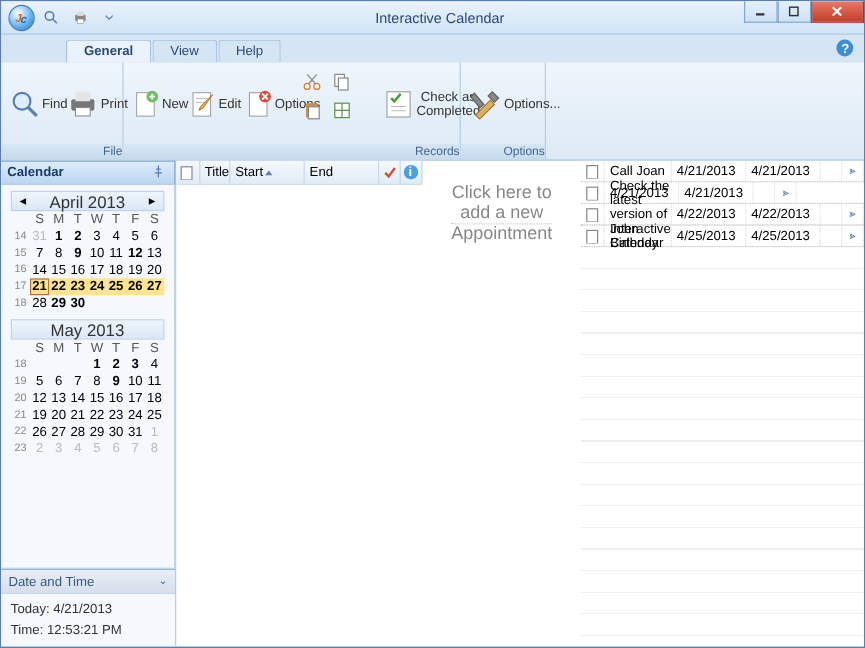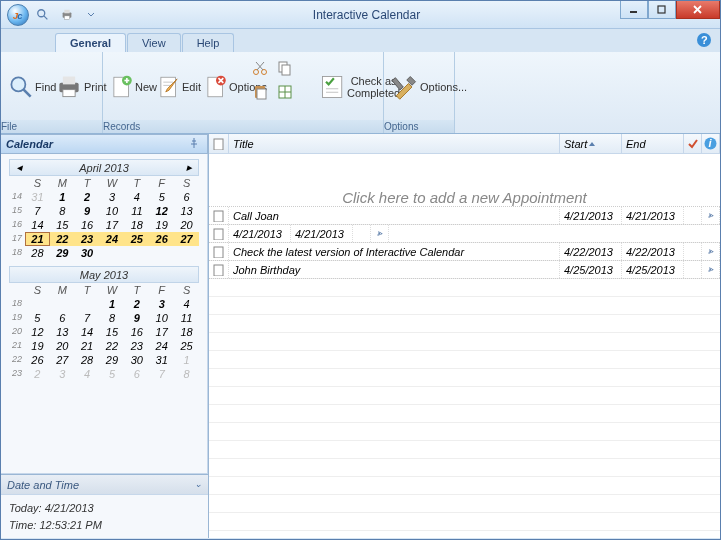--- a/index.html
+++ b/index.html
@@ -14,49 +14,49 @@
 .wbtn{width:28px;height:18px;border:1px solid #7fa7ce;border-top:none;background:linear-gradient(#e4f0fb,#cde2f5);display:flex;align-items:center;justify-content:center;font-family:Arial;}
 .wbtn.cls{background:linear-gradient(#e87a6a,#c83a2a);color:#fff;border-color:#a83020;width:44px;border-top-right-radius:0;}
 .wbtn.cls svg{stroke:#fff;}
 .tabrow{height:23px;background:#d6e5f3;display:flex;align-items:flex-end;padding-left:54px;position:relative;}
 .tab{padding:3px 14px;border:1px solid #a9c5e2;border-bottom:none;background:#d6e5f3;border-radius:3px 3px 0 0;margin-right:1px;color:#2a4875;}
 .tab.active{background:#eaf3fc;font-weight:bold;}
 .helpico{position:absolute;right:8px;top:3px;width:16px;height:16px;}
 .ribbon{height:82px;background:linear-gradient(#eff6fc,#dde9f5);border-bottom:1px solid #94b5d6;display:flex;}
 .rgrp{border-right:1px solid #b4cde4;display:flex;flex-direction:column;}
 .rgrp-body{flex:1;display:flex;align-items:flex-start;padding:3px 5px;gap:3px;}
-.rgrp-lbl{text-align:left;font-size:10px;color:#44668f;background:linear-gradient(#d6e6f4,#c7dbed);padding:1px 0;}
+.rgrp-lbl{text-align:right;font-size:10px;color:#44668f;background:linear-gradient(#d6e6f4,#c7dbed);padding:1px 0;}
 .bigbtn{width:44px;height:60px;display:flex;flex-direction:row;align-items:center;justify-content:flex-start;padding-top:3px;border:1px solid transparent;border-radius:3px;}
 .bigbtn.w60{width:60px;}
 .bigbtn .ico{width:32px;height:32px;display:flex;align-items:center;justify-content:center;}
 .bigbtn .lbl{font-size:11px;color:#333;text-align:center;line-height:1.1;margin-top:1px;}
 .smallcol{display:flex;flex-direction:column;gap:2px;padding-top:2px;}
 .smallbtn{width:22px;height:22px;display:flex;align-items:center;justify-content:center;border:1px solid transparent;border-radius:2px;}
-.workspace{display:flex;height:404px;background:#f5f8fc;font-style:italic;}
+.workspace{display:flex;height:404px;background:#f5f8fc;}
 .leftpane{width:208px;border-right:1px solid #9ab6d4;display:flex;flex-direction:column;}
 .panehdr{height:20px;background:linear-gradient(#dcebfa,#bcd7f2);border:1px solid #9ab6d4;border-left:none;display:flex;align-items:center;padding:0 5px;font-weight:bold;color:#1a3a66;justify-content:space-between;}
 .pin{width:14px;height:14px;}
 .calbody{flex:1;padding:5px 8px;overflow:hidden;background:#f5f8fc;border:1px solid #c6d7ea;border-left:none;border-top:none;}
 .minical{margin-bottom:6px;}
 .mc-hdr{display:flex;align-items:center;justify-content:center;gap:4px;background:linear-gradient(#eff5fb,#dbe8f5);border:1px solid #c0d4e8;height:17px;position:relative;}
 .mc-nav{position:absolute;width:14px;height:14px;display:flex;align-items:center;justify-content:center;}
 .mc-nav.l{left:2px;} .mc-nav.r{right:2px;}
-.mc-title{font-size:11px;color:#333;}
+.mc-title{font-size:14px;color:#333;}
 .mc-grid{display:grid;grid-template-columns:16px repeat(7,1fr);font-size:10px;}
 .mc-dh{text-align:center;color:#555;padding:1px 0;background:#f5f8fc;}
 .mc-wk{text-align:right;color:#888;padding:1px 3px 1px 0;font-size:9px;}
 .mc-d{text-align:center;padding:1px 0;cursor:default;}
 .mc-d.om{color:#bbb;}
 .mc-d.bold{font-weight:bold;}
 .mc-d.today{background:#fff;border:1px solid #b07040;font-weight:bold;padding:0;}
 .mc-d.hl{background:#ffe48a;font-weight:bold;}
 .dtpane{border-top:1px solid #9ab6d4;}
 .dthdr{height:20px;background:linear-gradient(#e8eef5,#d5dfeb);display:flex;align-items:center;padding:0 6px;color:#3a587f;justify-content:space-between;border-bottom:1px solid #c6d7ea;}
 .dtbody{padding:5px 8px;line-height:1.5;font-size:11px;color:#333;background:#f5f8fc;}
-.rightpane{flex:1;display:flex;flex-direction:column;background:#fff;}
+.rightpane{flex:1;display:flex;background:#fff;gap:24px;}
 .colhdr{height:20px;background:linear-gradient(#f5f9fd,#e2ecf6);border-bottom:1px solid #c6d7ea;display:flex;align-items:center;}
 .ch-ico{width:20px;border-right:1px solid #c6d7ea;height:100%;display:flex;align-items:center;justify-content:center;}
 .ch-title{flex:1;padding-left:4px;border-right:1px solid #c6d7ea;height:100%;display:flex;align-items:center;}
 .ch-col{width:62px;padding-left:4px;border-right:1px solid #c6d7ea;height:100%;display:flex;align-items:center;gap:2px;}
 .ch-sm{width:18px;border-right:1px solid #c6d7ea;height:100%;display:flex;align-items:center;justify-content:center;}
 .addrow{height:18px;text-align:center;color:#888;font-size:15px;border-bottom:1px dotted #ccc;display:flex;align-items:center;justify-content:center;margin-top:35px;}
 .gridbody{flex:1;background:repeating-linear-gradient(to bottom,#fff 0,#fff 17px,#eee 17px,#eee 18px);}
 .row{height:18px;display:flex;align-items:center;border-bottom:1px dotted #ccc;}
 .r-ico{width:20px;display:flex;align-items:center;justify-content:center;border-right:1px dotted #ddd;height:100%;}
 .r-title{flex:1;padding-left:4px;border-right:1px dotted #ddd;height:100%;display:flex;align-items:center;}

